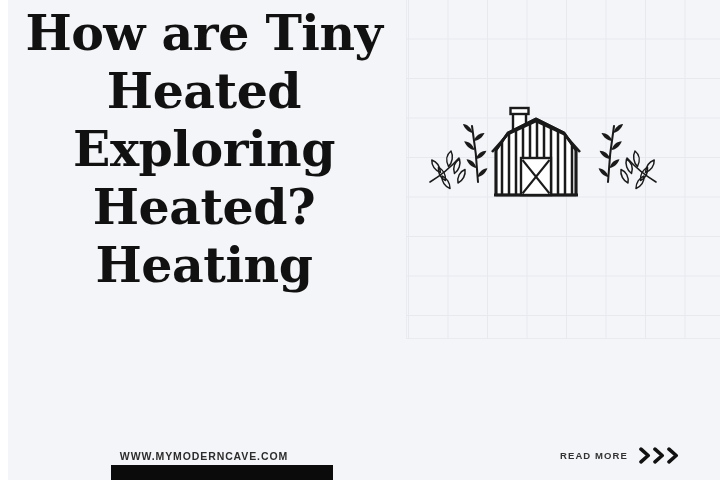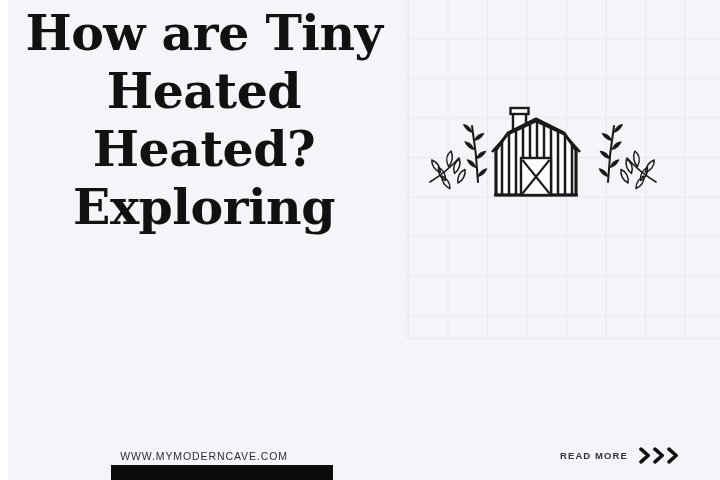--- a/index.html
+++ b/index.html
@@ -64,21 +64,21 @@
   
   .url-line {
     position: absolute;
     left: 0;
     top: 450px;
     width: 392px;
     text-align: center;
     color: #2c2c2c;
     font-family: "Liberation Sans", sans-serif;
     font-size: 10.5px;
-    font-weight: 400;
+    font-weight: 700;
     letter-spacing: 0.9px;
     white-space: nowrap;
   }
 
   
   .black-bar {
     position: absolute;
     left: 103px;
     top: 465px;
     width: 222px;
@@ -119,22 +119,23 @@
 </head>
 <body>
 
 <div id="stage">
 
   <div class="grid-panel"></div>
 
   <div class="title-block">
     <span class="title-line">How are Tiny</span>
     <span class="title-line">Heated</span>
+    <span class="title-line">Exploring</span>
     <span class="title-line">Heated?</span>
-    <span class="title-line">Exploring</span>
+    <span class="title-line">Heating</span>
   </div>
 
   <div class="url-line">WWW.MYMODERNCAVE.COM</div>
 
   <div class="black-bar"></div>
 
   <div class="read-more">
     <span class="read-more-label">READ MORE</span>
     <span class="chevrons">
       <svg width="46" height="17" viewBox="0 0 46 17" fill="none" aria-hidden="true">

